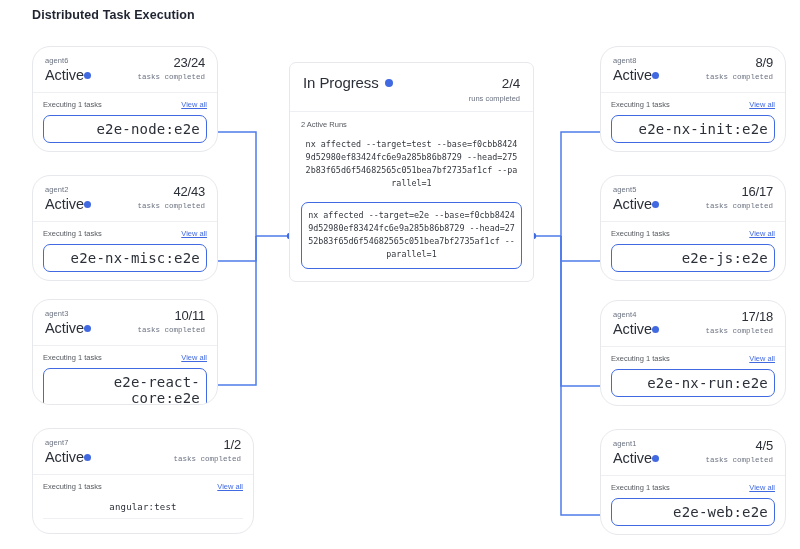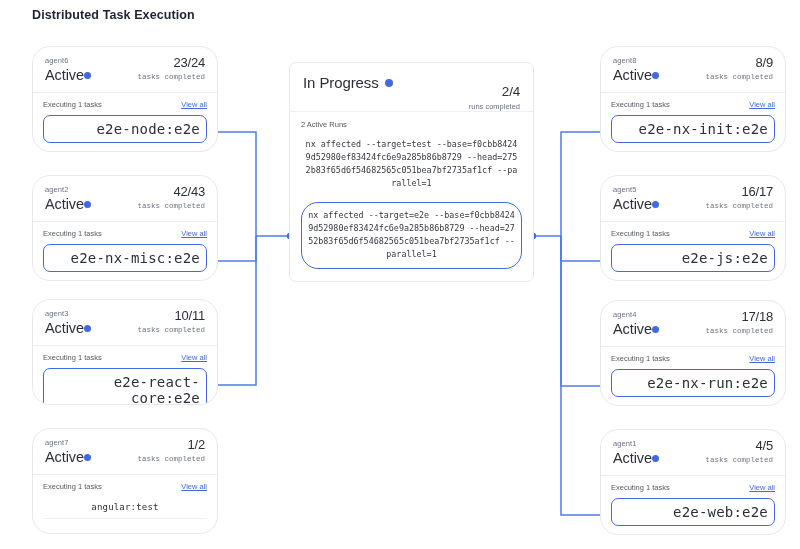--- a/index.html
+++ b/index.html
@@ -189,21 +189,21 @@
     width: 8px;
     height: 8px;
     border-radius: 50%;
     background: #4169e1;
     display: inline-block;
     flex: 0 0 auto;
   }
   .rg-right {
     position: absolute;
     right: 13px;
-    top: 21px;
+    top: 13px;
     text-align: right;
   }
   .rg-count {
     font-size: 13.5px;
     color: #2b2f38;
     line-height: 16px;
     letter-spacing: -0.2px;
   }
   .rg-count-label {
     font-size: 7.5px;
@@ -225,21 +225,21 @@
     line-height: 13px;
     color: #34383f;
     text-align: center;
     padding: 2px 4px 4px 4px;
     letter-spacing: 0px;
     white-space: pre-wrap;
     word-break: break-all;
   }
   .cmd-block.boxed {
     border: 1.3px solid #4169e1;
-    border-radius: 17px;
+    border-radius: 7px;
     padding: 6px 6px 7px 6px;
     margin-top: 8px;
     background: #ffffff;
   }
 </style>
 </head>
 <body>
 
 <div id="root">
 
@@ -334,21 +334,21 @@
     <div class="card-divider"></div>
     <div class="card-body">
       <div class="body-top">
         <span class="exec-label">Executing 1 tasks</span>
         <span class="view-all">View all</span>
       </div>
       <div class="task-pill">e2e-react-core:e2e</div>
     </div>
   </div>
 
-  <div class="card" style="left:32px; top:428px; width:186px; height:106px;">
+  <div class="card" style="left:32px; top:428px; width:222px; height:106px;">
     <div class="card-head">
       <div class="agent-name">agent7</div>
       <div class="status-row">
         <span class="status-text">Active</span>
         <span class="status-dot"></span>
       </div>
       <div class="head-right">
         <div class="count">1/2</div>
         <div class="count-label">tasks completed</div>
       </div>

